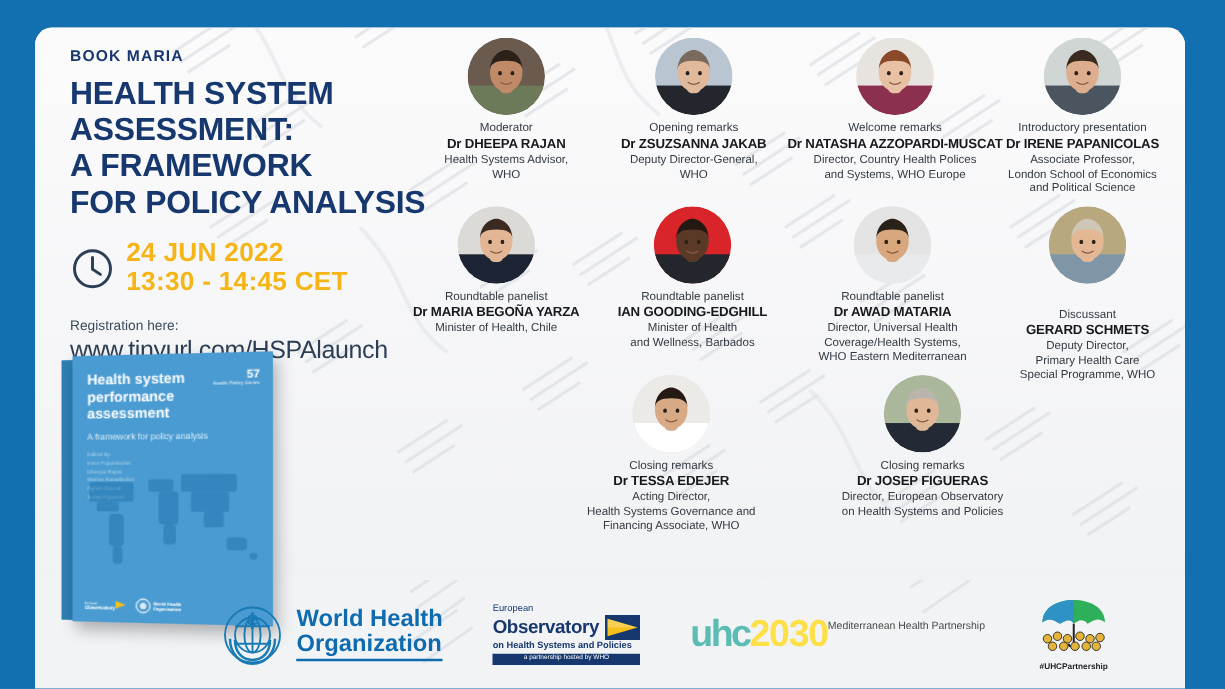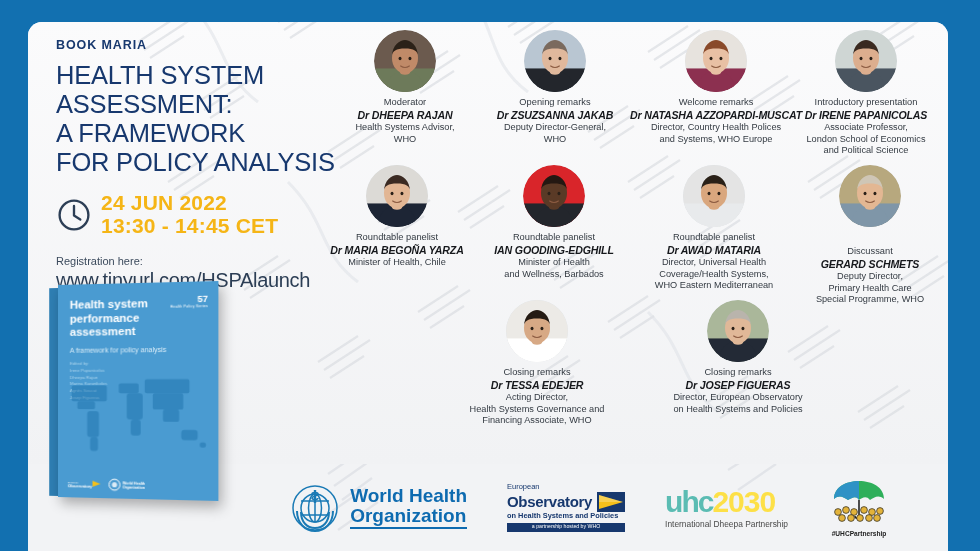--- a/index.html
+++ b/index.html
@@ -36,21 +36,21 @@
   .topbar{position:absolute;left:0;top:0;width:980px;height:22px;background:#1270b0;}
   .midbar{position:absolute;left:0;top:455px;width:48px;height:40px;background:#1270b0;}
 
   
   .leftcol{position:absolute;left:56px;top:38px;width:300px;z-index:6;}
   .kicker{
     font-size:12.5px;font-weight:bold;color:#17386e;letter-spacing:.9px;
     margin-bottom:9px;
   }
   .title{
-    font-size:25.5px;line-height:1.14;font-weight:normal;color:#17386e;
+    font-size:25.5px;line-height:1.14;font-weight:bold;color:#17386e;
     letter-spacing:-0.2px;
   }
   .title div{white-space:nowrap;}
   .datewrap{display:flex;align-items:center;gap:9px;margin-top:15px;}
   .clock{width:36px;height:36px;flex:0 0 36px;}
   .dateblock{font-size:21px;font-weight:bold;color:#f5b516;line-height:1.08;letter-spacing:.2px;}
   .reg-label{margin-top:17px;font-size:11px;color:#3b4a5c;}
   .reg-url{margin-top:2px;font-size:20px;color:#2c3e55;letter-spacing:-.3px;}
 
   
@@ -74,35 +74,35 @@
   .bk-num small{display:block;font-size:3.6px;font-weight:normal;line-height:1.2;letter-spacing:.2px;}
   .bk-map{position:absolute;left:0;top:82px;width:158px;height:100px;opacity:.55;}
   .bk-logos{position:absolute;left:10px;bottom:7px;display:flex;gap:7px;align-items:center;}
   .spk{position:absolute;text-align:center;}
   .av{
     border-radius:50%;overflow:hidden;margin:0 auto;
     background:#dfe3e7;position:relative;
   }
   .av svg{display:block;}
   .role{font-size:9.3px;color:#333a42;line-height:1.25;}
-  .nm{font-size:10.6px;font-weight:bold;color:#16181c;line-height:1.28;letter-spacing:-.15px;white-space:nowrap;font-style:italic;}
+  .nm{font-size:10.6px;font-weight:bold;color:#16181c;line-height:1.28;letter-spacing:-.15px;white-space:nowrap;}
   .aff{font-size:9.2px;color:#333a42;line-height:1.26;}
 
   
   .logos{position:absolute;left:28px;top:464px;width:920px;height:87px;display:flex;
     align-items:center;justify-content:flex-end;gap:40px;padding-right:58px;box-sizing:border-box;z-index:8;}
   .logo{display:flex;align-items:center;}
   .who-name{margin-left:8px;color:#0e6bb0;font-size:19px;font-weight:bold;line-height:1.02;}
   .who-name .u{display:block;border-bottom:2px solid #0e6bb0;padding-bottom:2px;}
   .eo{font-size:8px;color:#17386e;line-height:1.15;}
   .eo .l1{font-size:7.5px;}
   .eo .l2{font-size:15px;font-weight:bold;letter-spacing:-.3px;}
   .eo .l3{font-size:7.4px;font-weight:bold;}
   .eo .l4{background:#17386e;color:#fff;font-size:5.2px;padding:1.5px 4px;margin-top:2px;text-align:center;}
-  .uhc{display:flex;flex-direction:column;align-items:flex-start;text-align:right;}
+  .uhc{display:flex;flex-direction:row;align-items:flex-start;text-align:right;}
   .uhc .top{display:flex;align-items:baseline;}
   .uhc .u1{font-size:30px;font-weight:bold;color:#5bbcb3;letter-spacing:-2px;line-height:1;}
   .uhc .u2{font-size:30px;font-weight:bold;color:#fde047;letter-spacing:-1px;line-height:1;}
   .uhc .u3{font-size:8.4px;color:#4a4a4a;margin-top:2px;}
   .umb{text-align:center;}
   .umb .tag{font-size:6.6px;font-weight:bold;color:#222;margin-top:1px;}
 </style>
 </head>
 <body>
 
@@ -568,21 +568,21 @@
         <div class="l3">on Health Systems and Policies</div>
         <div class="l4">a partnership hosted by WHO</div>
       </div>
     </div>
 
     <div class="logo uhc">
       <div class="top">
         <span class="u1">uhc</span>
         <span class="u2">2030</span>
       </div>
-      <div class="u3">International Dheepa Partnership</div>
+      <div class="u3">Mediterranean Health Partnership</div>
     </div>
 
     <div class="logo umb">
       <div>
         <svg width="62" height="46" viewBox="0 0 62 46">
           <path d="M6 20 C6 8 18 2 31 2 C44 2 56 8 56 20 C50 15 46 19 42 21 C38 16 34 19 31 21 C28 16 24 19 20 21 C16 19 12 15 6 20 Z" fill="#2eaf5a"></path>
           <path d="M6 20 C6 8 18 2 31 2 L31 21 C28 16 24 19 20 21 C16 19 12 15 6 20 Z" fill="#2f8fd0" opacity=".9"></path>
           <path d="M31 21 L31 36" stroke="#222" stroke-width="1.6"></path>
           <path d="M31 36 C31 40 27 40 27 37" stroke="#222" stroke-width="1.6" fill="none"></path>
           <g fill="#e3b33a" stroke="#222" stroke-width=".7">

